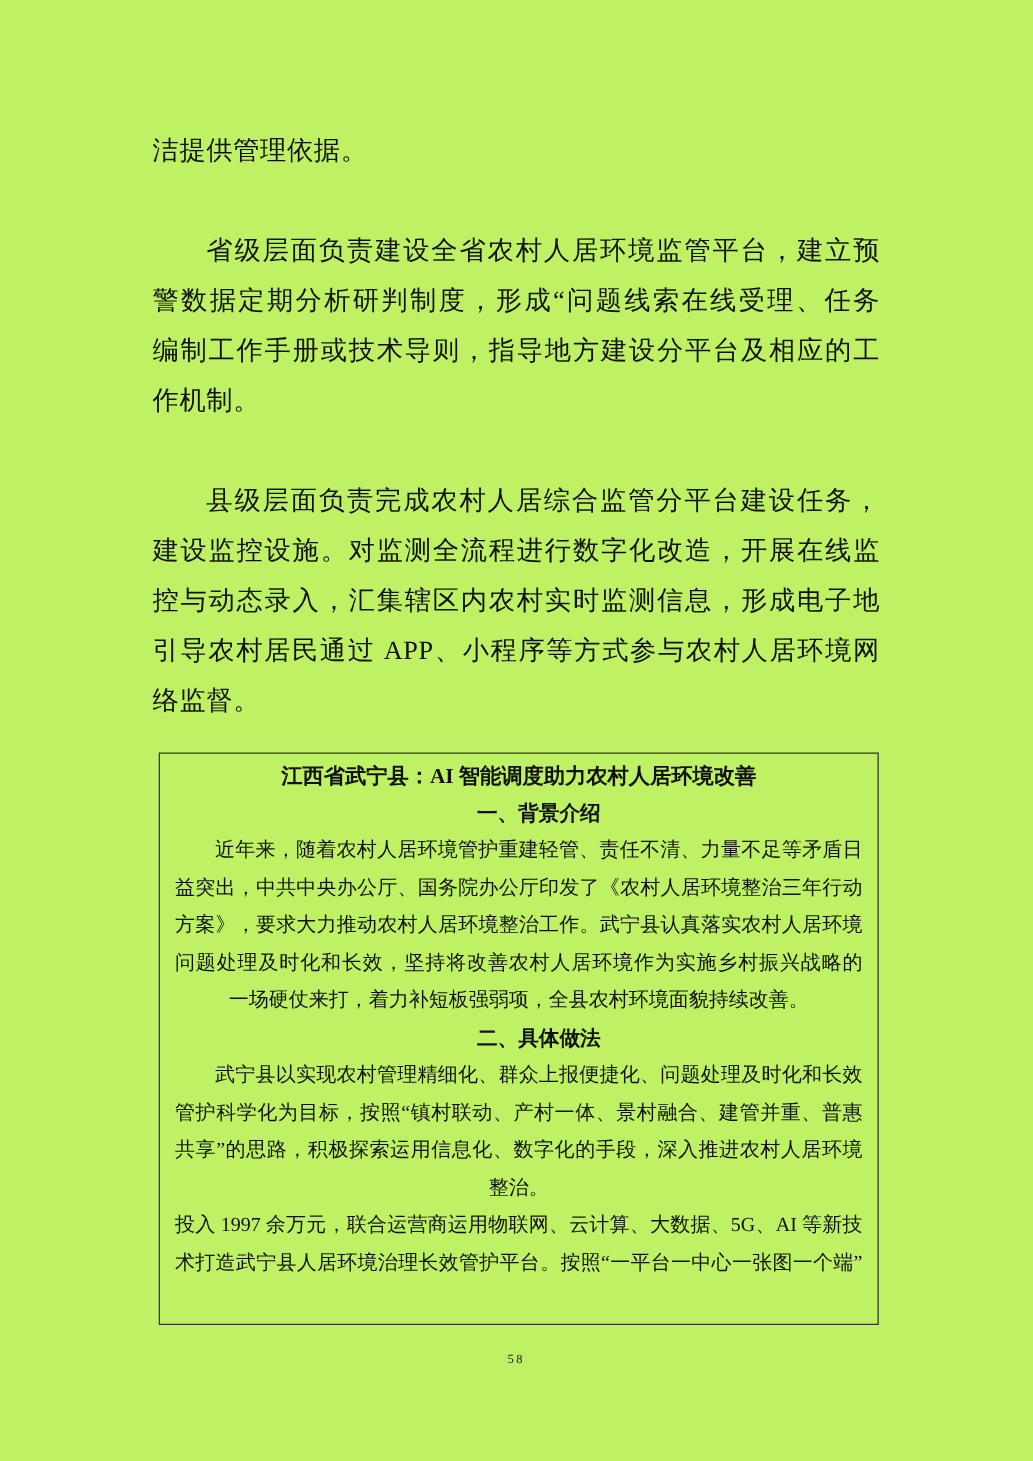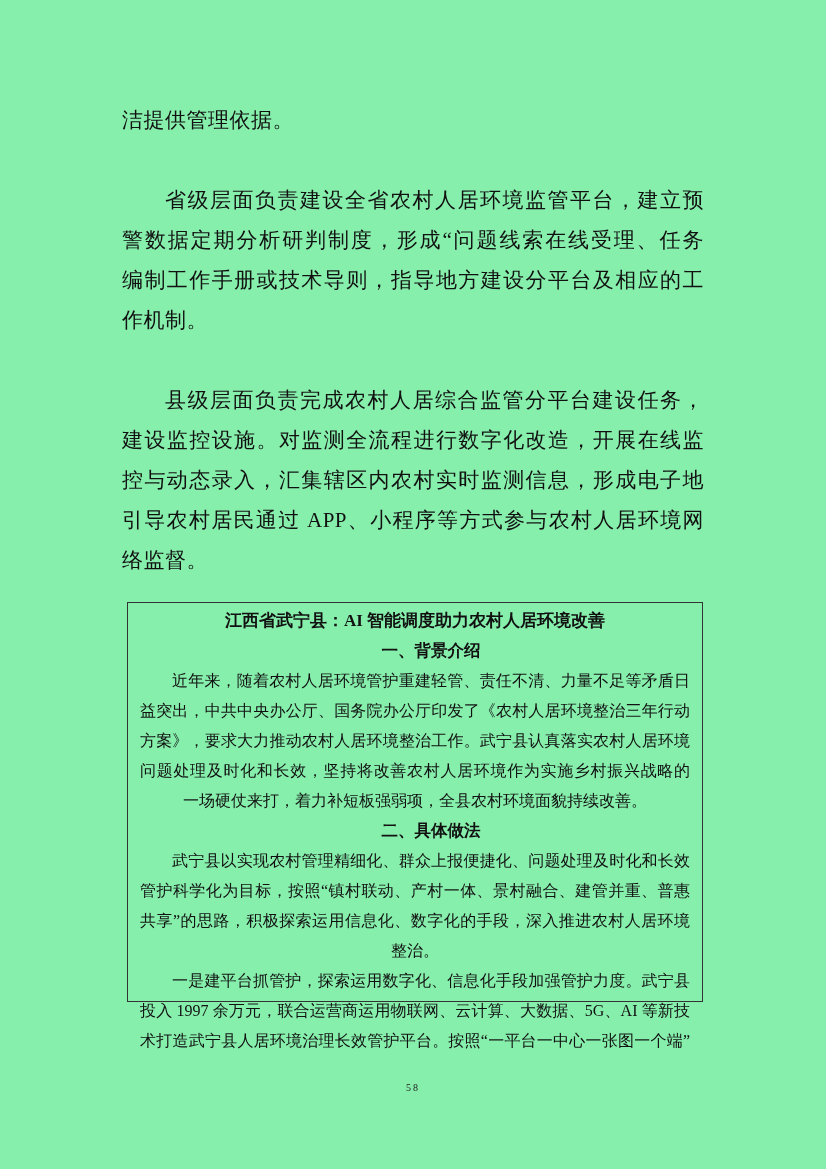--- a/index.html
+++ b/index.html
@@ -4,21 +4,21 @@
 <style>
   html, body {
     margin: 0;
     padding: 0;
     background: #ffffff;
   }
   .page {
     position: relative;
     width: 826px;
     height: 1169px;
-    background: #86efac;
+    background: #bef264;
     overflow: hidden;
     font-family: "Liberation Serif", "DejaVu Serif", serif;
     color: #111111;
   }
   
   .main-text {
     position: absolute;
     left: 122px;
     top: 100px;
     width: 582px;
@@ -38,21 +38,21 @@
     text-align-last: justify;
   }
   .m-line.indent { padding-left: 43px; margin-top: 40px; }
   .m-line.fill.indent { padding-left: 0; text-indent: 43px; }
   
   .case-box {
     position: absolute;
     left: 127px;
     top: 602px;
     width: 576px;
-    height: 400px;
+    height: 458px;
     border: 1.5px solid #333333;
     box-sizing: border-box;
     padding: 3px 12px 4px 12px;
   }
   .b-line {
     height: 30px;
     line-height: 30px;
     font-size: 16px;
     white-space: nowrap;
     overflow: hidden;
@@ -111,20 +111,19 @@
     <div class="b-line fill indent">近年来，随着农村人居环境管护重建轻管、责任不清、力量不足等矛盾日</div>
     <div class="b-line fill">益突出，中共中央办公厅、国务院办公厅印发了《农村人居环境整治三年行动</div>
     <div class="b-line fill">方案》，要求大力推动农村人居环境整治工作。武宁县认真落实农村人居环境</div>
     <div class="b-line fill">问题处理及时化和长效，坚持将改善农村人居环境作为实施乡村振兴战略的</div>
     <div class="b-line">一场硬仗来打，着力补短板强弱项，全县农村环境面貌持续改善。</div>
     <div class="b-line b-heading indent">二、具体做法</div>
     <div class="b-line fill indent">武宁县以实现农村管理精细化、群众上报便捷化、问题处理及时化和长效</div>
     <div class="b-line fill">管护科学化为目标，按照“镇村联动、产村一体、景村融合、建管并重、普惠</div>
     <div class="b-line fill">共享”的思路，积极探索运用信息化、数字化的手段，深入推进农村人居环境</div>
     <div class="b-line">整治。</div>
-    <div class="b-line fill indent">一是建平台抓管护，探索运用数字化、信息化手段加强管护力度。武宁县</div>
     <div class="b-line fill">投入 1997 余万元，联合运营商运用物联网、云计算、大数据、5G、AI 等新技</div>
     <div class="b-line fill">术打造武宁县人居环境治理长效管护平台。按照“一平台一中心一张图一个端”</div>
   </div>
 
   <div class="page-number">58</div>
 
 </div>
 
 </body></html>

